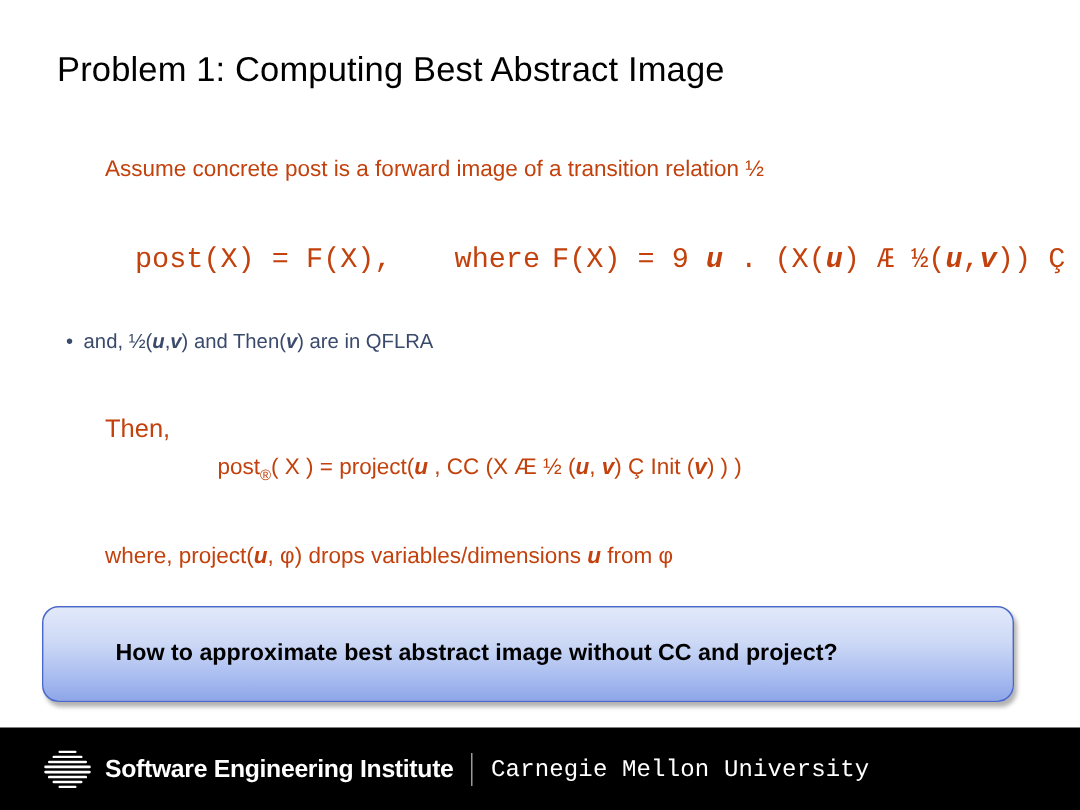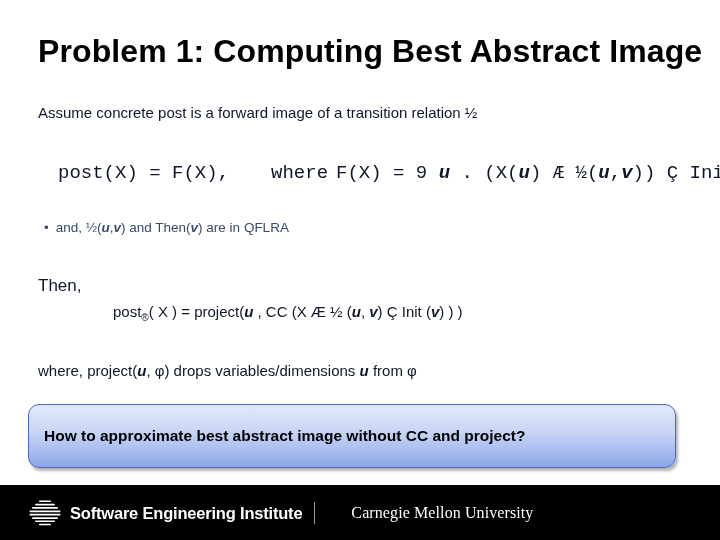--- a/index.html
+++ b/index.html
@@ -19,33 +19,33 @@
     height: 540px;
     background: #ffffff;
   }
 
   
   .slide-title {
     position: absolute;
     left: 38px;
     top: 33px;
     width: 650px;
-    font-size: 32px;
-    font-weight: bold;
+    font-size: 23px;
+    font-weight: normal;
     color: #000000;
     letter-spacing: 0.1px;
     white-space: nowrap;
-    text-align: right;
   }
 
   
   .line {
     position: absolute;
-    color: #0f172a;
-    white-space: nowrap;
+    color: #c2410c;
+    white-space: nowrap;
+    margin-left: 32px;
   }
   .lvl1 {
     font-size: 15px;
   }
   .line-assume {
     left: 38px;
     top: 104px;
   }
   .line-formula {
     left: 58px;
@@ -108,20 +108,21 @@
     box-shadow: 2px 3px 3px rgba(0,0,0,0.30);
     display: flex;
     align-items: center;
   }
   .callout-text {
     padding-left: 15px;
     font-size: 15.5px;
     font-weight: bold;
     color: #000000;
     white-space: nowrap;
+    margin-left: 33px;
   }
 
   
   .footer {
     position: absolute;
     left: 0;
     top: 485px;
     width: 720px;
     height: 55px;
     background: #000000;
@@ -146,25 +147,24 @@
     white-space: nowrap;
   }
   .footer-divider {
     width: 1px;
     height: 22px;
     background: #9a9a9a;
     margin: 0 12px;
   }
   .cmu-name {
     color: #ffffff;
-    font-family: Liberation Serif, serif;
+    font-family: Liberation Mono, monospace;
     font-size: 16px;
     letter-spacing: 0.1px;
     white-space: nowrap;
-    margin-left: 24px;
   }
 </style>
 </head>
 <body>
 
 <div class="slide">
 
   <div class="slide-title">Problem 1: Computing Best Abstract Image</div>
 
   <div class="line lvl1 line-assume">Assume concrete post is a forward image of a transition relation  ½</div>

